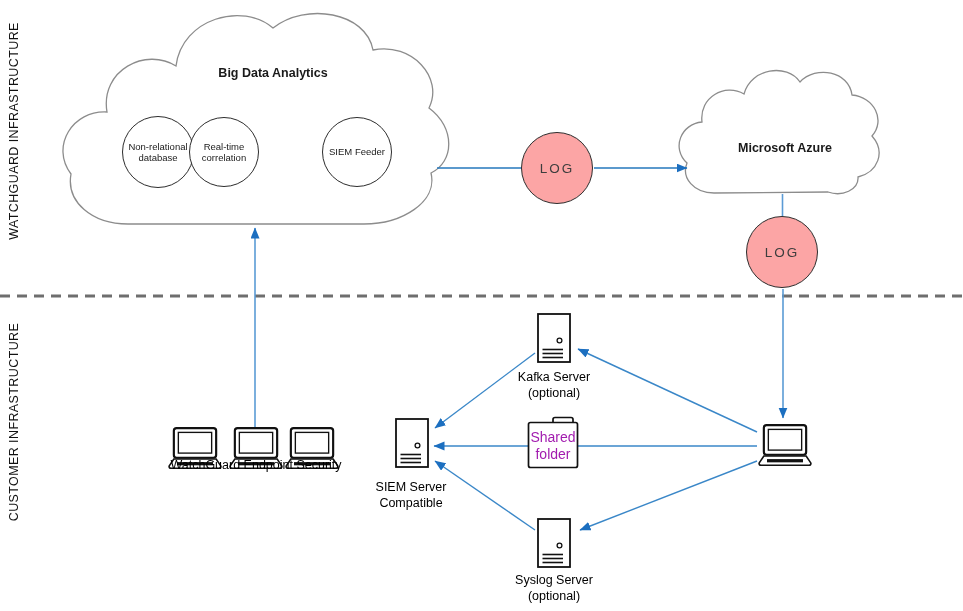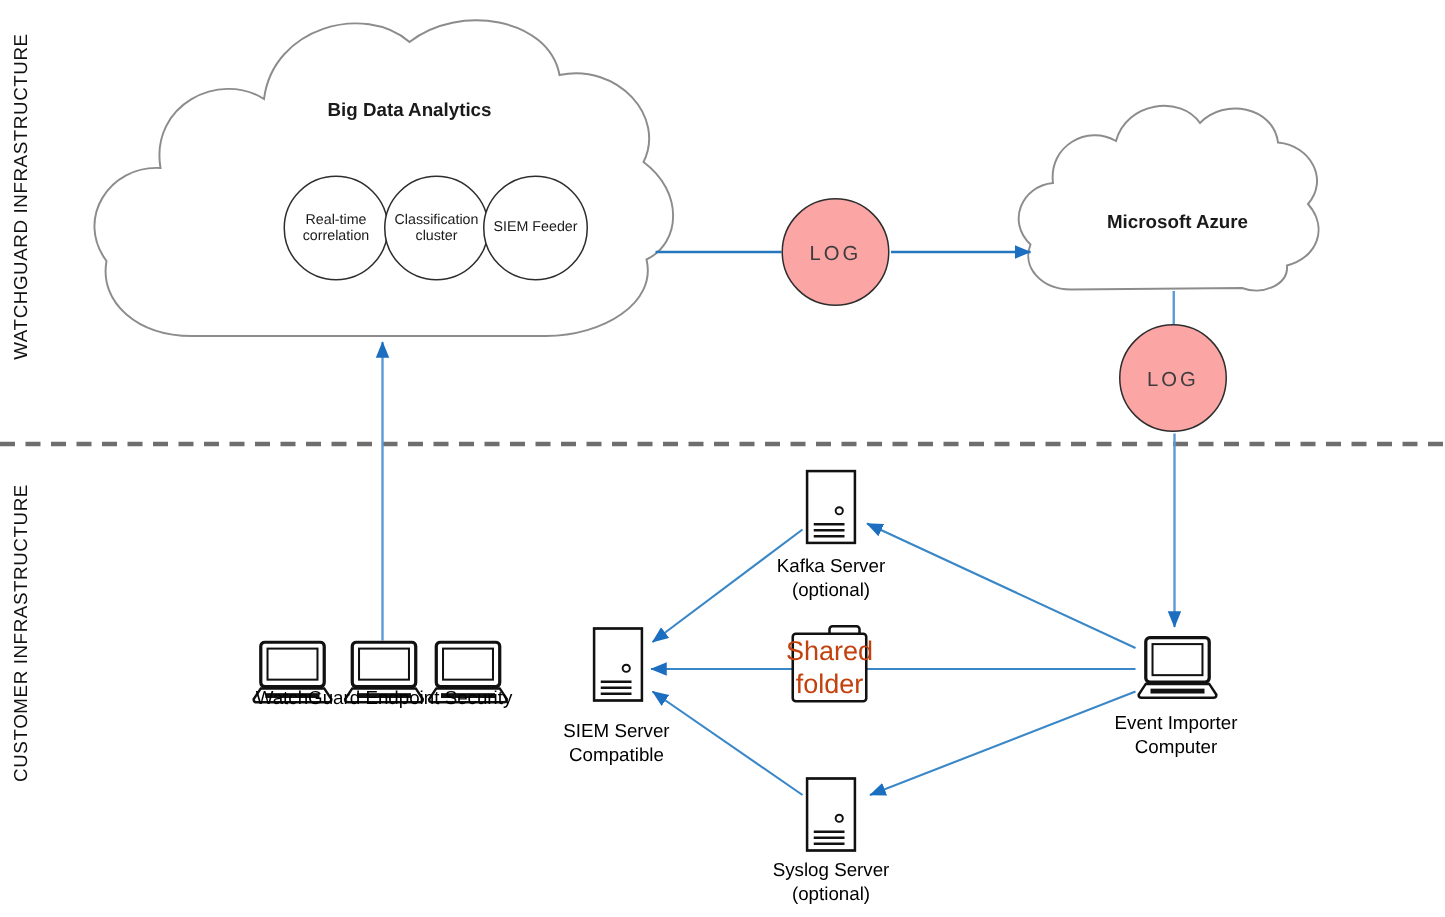--- a/index.html
+++ b/index.html
@@ -25,21 +25,21 @@
   .logbadge{
     width:72px;height:72px;border-radius:50%;background:#fca5a5;border:1.6px solid #2d2d2d;
     display:flex;align-items:center;justify-content:center;
     font-size:13.5px;letter-spacing:2px;color:#3d3d3d;box-sizing:border-box;
   }
   .nodelabel{
     text-align:center;font-size:12.5px;line-height:1.28;color:#000000;
   }
   .folder-text{
     display:flex;align-items:center;justify-content:center;text-align:center;
-    font-size:18px;line-height:1.2;color:#c2410c;
+    font-size:14px;line-height:1.2;color:#a21caf;
   }
 </style>
 </head>
 <body>
 
 <div class="stage">
 
   <svg class="layer" width="963" height="611" viewBox="0 0 963 611">
     <defs>
       <marker id="ah" markerUnits="userSpaceOnUse" markerWidth="12" markerHeight="10" refX="10.5" refY="4.5" orient="auto">
@@ -98,29 +98,28 @@
       <rect x="553" y="417.5" width="20" height="9" rx="2" fill="#fff" stroke="#111" stroke-width="1.7"></rect>
       <rect x="528.5" y="422.5" width="49" height="45" rx="2" fill="#fff" stroke="#111" stroke-width="1.7"></rect>
     </g>
   </svg>
 
   <div class="abs overlay vlabel" style="left:14px;top:131px;">WATCHGUARD INFRASTRUCTURE</div>
   <div class="abs overlay vlabel" style="left:14px;top:422px;">CUSTOMER INFRASTRUCTURE</div>
 
   <div class="abs overlay cloud-title" style="left:273px;top:73px;">Big Data Analytics</div>
 
+  <div class="abs overlay acircle" style="left:122px;top:116px;width:72px;height:72px;">Non-relational database</div>
   <div class="abs overlay acircle" style="left:189px;top:117px;width:70px;height:70px;">Real-time correlation</div>
-  <div class="abs overlay acircle" style="left:256px;top:117px;width:70px;height:70px;">Classification cluster</div>
   <div class="abs overlay acircle" style="left:322px;top:117px;width:70px;height:70px;">SIEM Feeder</div>
 
   <div class="abs overlay cloud-title" style="left:785px;top:148px;">Microsoft Azure</div>
 
   <div class="abs overlay logbadge" style="left:521px;top:132px;">LOG</div>
   <div class="abs overlay logbadge" style="left:746px;top:216px;">LOG</div>
 
   <div class="abs overlay nodelabel" style="left:146px;top:457px;width:220px;">WatchGuard Endpoint Security</div>
   <div class="abs overlay nodelabel" style="left:361px;top:479px;width:100px;">SIEM Server Compatible</div>
   <div class="abs overlay nodelabel" style="left:504px;top:369px;width:100px;">Kafka Server (optional)</div>
   <div class="abs overlay folder-text" style="left:528px;top:424px;width:50px;height:43px;">Shared folder</div>
   <div class="abs overlay nodelabel" style="left:504px;top:572px;width:100px;">Syslog Server (optional)</div>
-  <div class="abs overlay nodelabel" style="left:734px;top:474px;width:100px;">Event Importer Computer</div>
 
 </div>
 
 </body></html>

